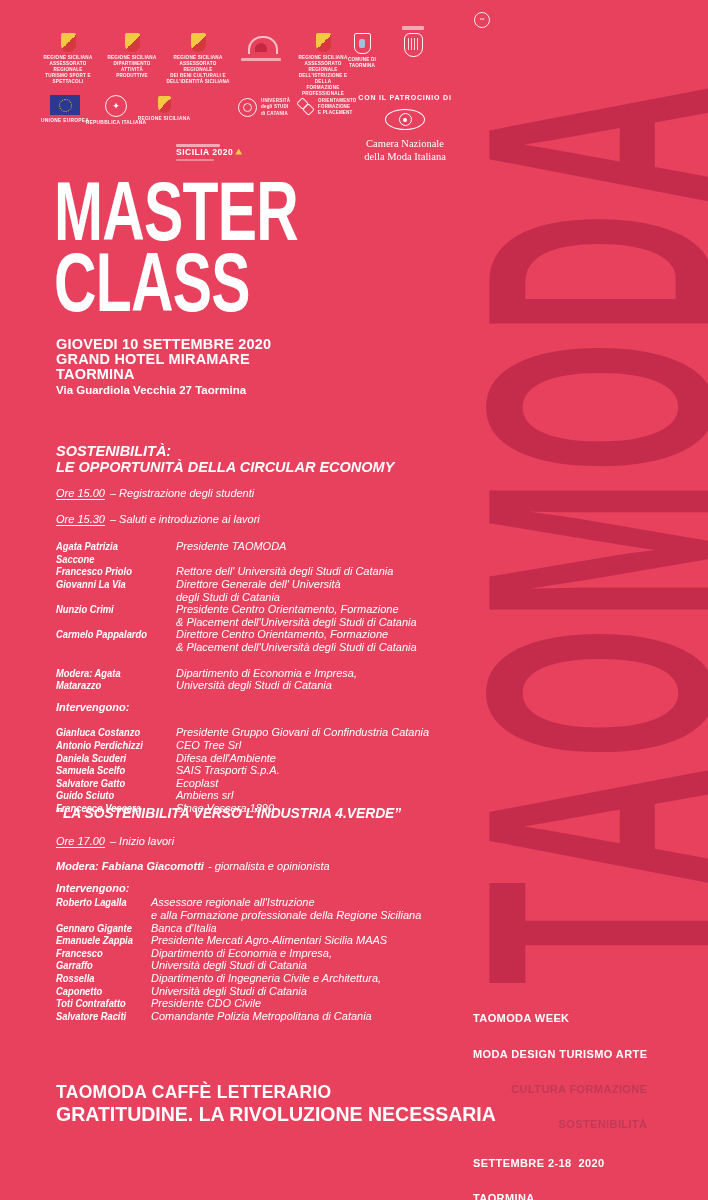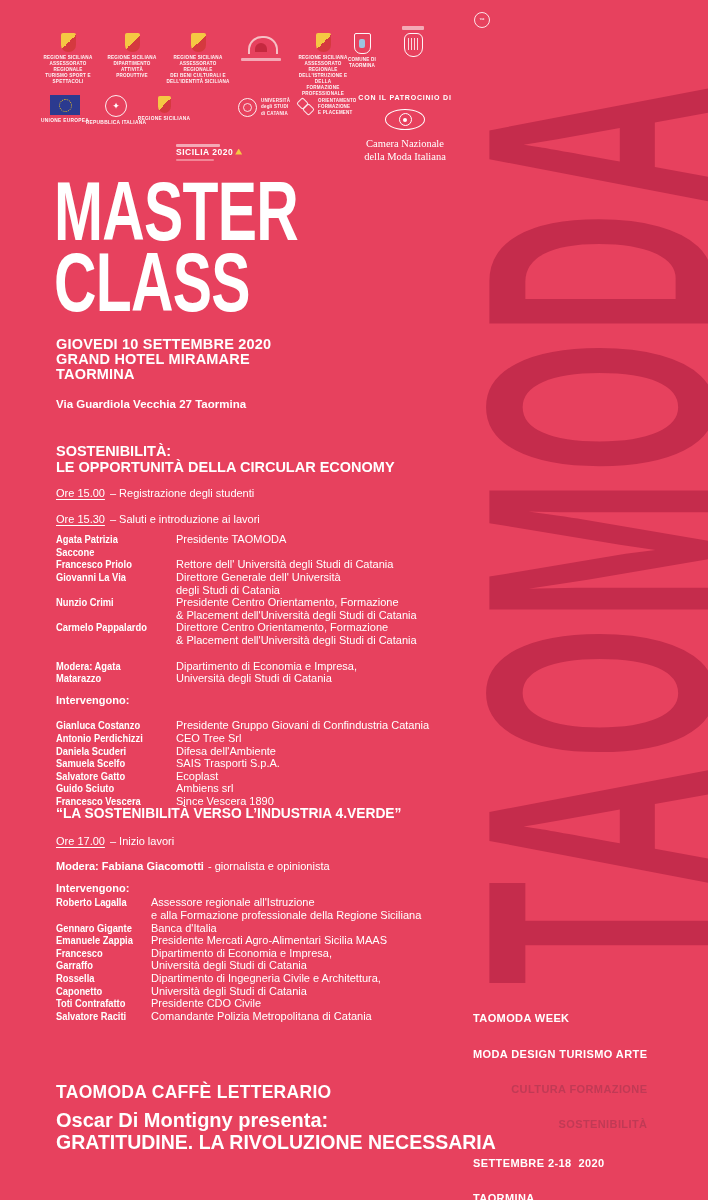--- a/index.html
+++ b/index.html
@@ -71,29 +71,29 @@
               background:#fff;border-radius:50%;}
   .pat-org{margin-top:7px;font-family:"Liberation Serif",serif;font-size:10.5px;line-height:1.25;
            text-align:center;white-space:pre-line;}
 
   
   .content{position:relative;z-index:1;}
   .title{position:absolute;left:54px;top:176px;font-size:84px;font-weight:bold;line-height:71px;
          letter-spacing:-1px;transform:scaleX(.70);transform-origin:0 0;}
   .dateblock{position:absolute;left:56px;top:337px;}
   .dateblock .big{font-size:14.5px;font-weight:bold;line-height:15.2px;letter-spacing:.2px;}
-  .dateblock .addr{font-size:11.5px;font-weight:bold;margin-top:15px;}
-
-  .session{position:absolute;left:56px;width:420px;font-size:11px;line-height:12.6px;}
+  .dateblock .addr{font-size:11.5px;font-weight:bold;margin-top:1px;}
+
+  .session{position:absolute;left:56px;width:420px;font-size:11px;line-height:12.6px;font-style:italic;}
   .s1{top:444px;}
   .h2{font-size:14.5px;font-weight:bold;line-height:15.5px;}
   .timeline{margin-top:12px;}
   .timeline .u{text-decoration:underline;text-underline-offset:2px;}
   .timeline .desc{margin-left:5px;}
-  .rows{margin-top:8px;}
+  .rows{margin-top:15px;}
   .row{display:flex;}
   .row .n{width:120px;min-width:120px;font-weight:bold;transform:scaleX(.85);transform-origin:0 0;}
   .row .r{white-space:pre-line;}
   .s2 .row .n{width:95px;min-width:95px;}
   .mt13{margin-top:13px;}
   .mt9{margin-top:9px;}
   .bold{font-weight:bold;}
 
   .s2{top:806px;}
   .s2-title{font-size:23px;font-weight:bold;line-height:24px;}
@@ -334,21 +334,20 @@
           </div>
         <div class="row">
             <span class="n">Salvatore Raciti</span>
             <span class="r">Comandante Polizia Metropolitana di Catania</span>
           </div>
       </div>
     </div>
 
     <div class="footer">
       <div class="f1">TAOMODA CAFFÈ LETTERARIO</div>
-      <div class="f2">Oscar Di Montigny presenta:</div>
       <div class="f3">GRATITUDINE. LA RIVOLUZIONE NECESSARIA</div>
     </div>
 
     <div class="week">
       <div>TAOMODA WEEK</div>
       <div>MODA DESIGN TURISMO ARTE</div>
       <div class="tonal">CULTURA FORMAZIONE</div>
       <div class="tonal">SOSTENIBILITÀ</div>
       <div class="gap">SETTEMBRE 2-18  2020</div>
       <div>TAORMINA</div>

